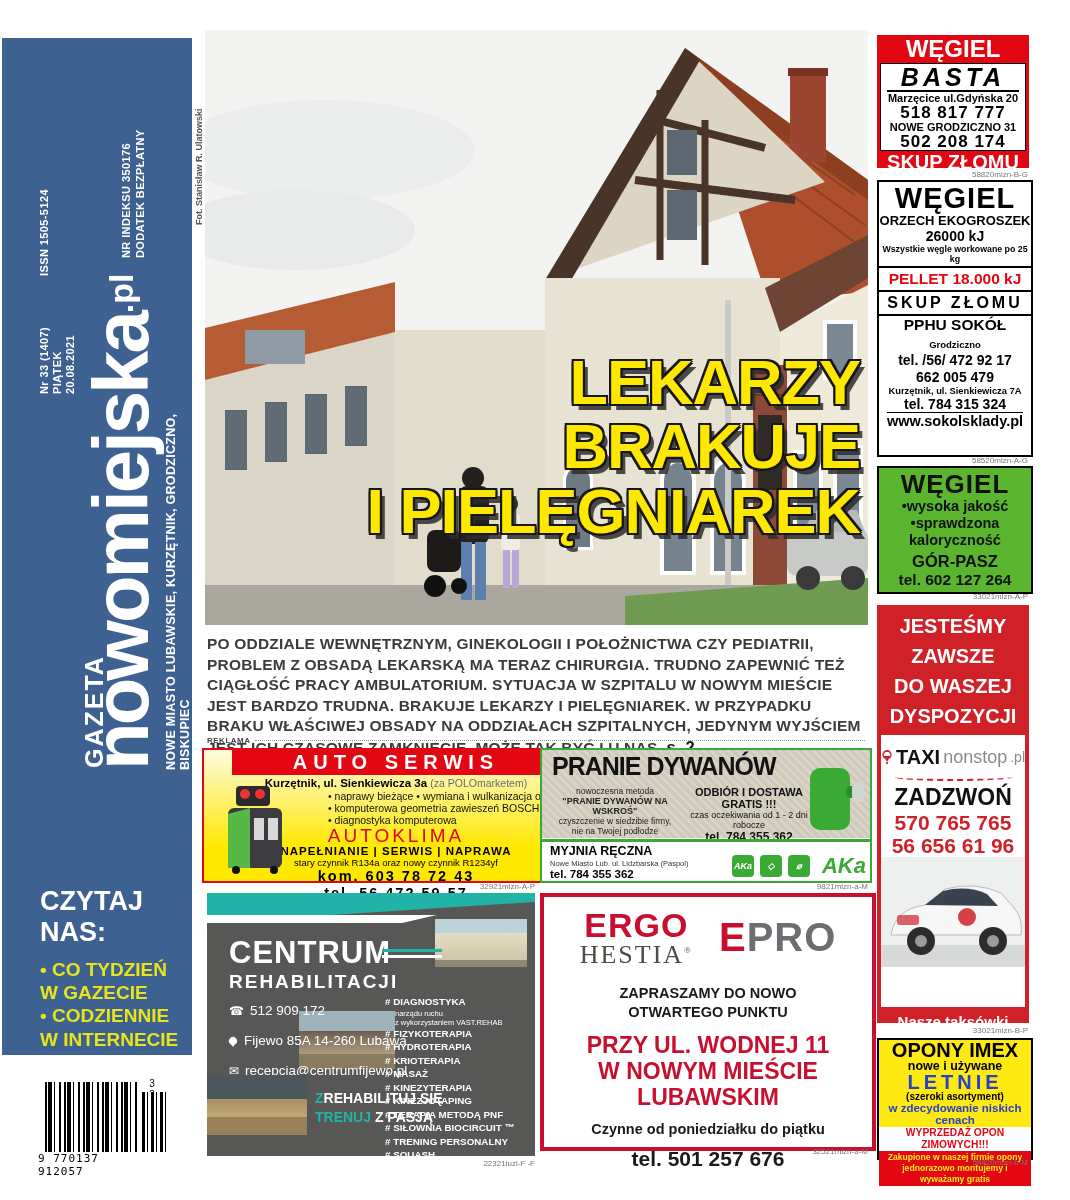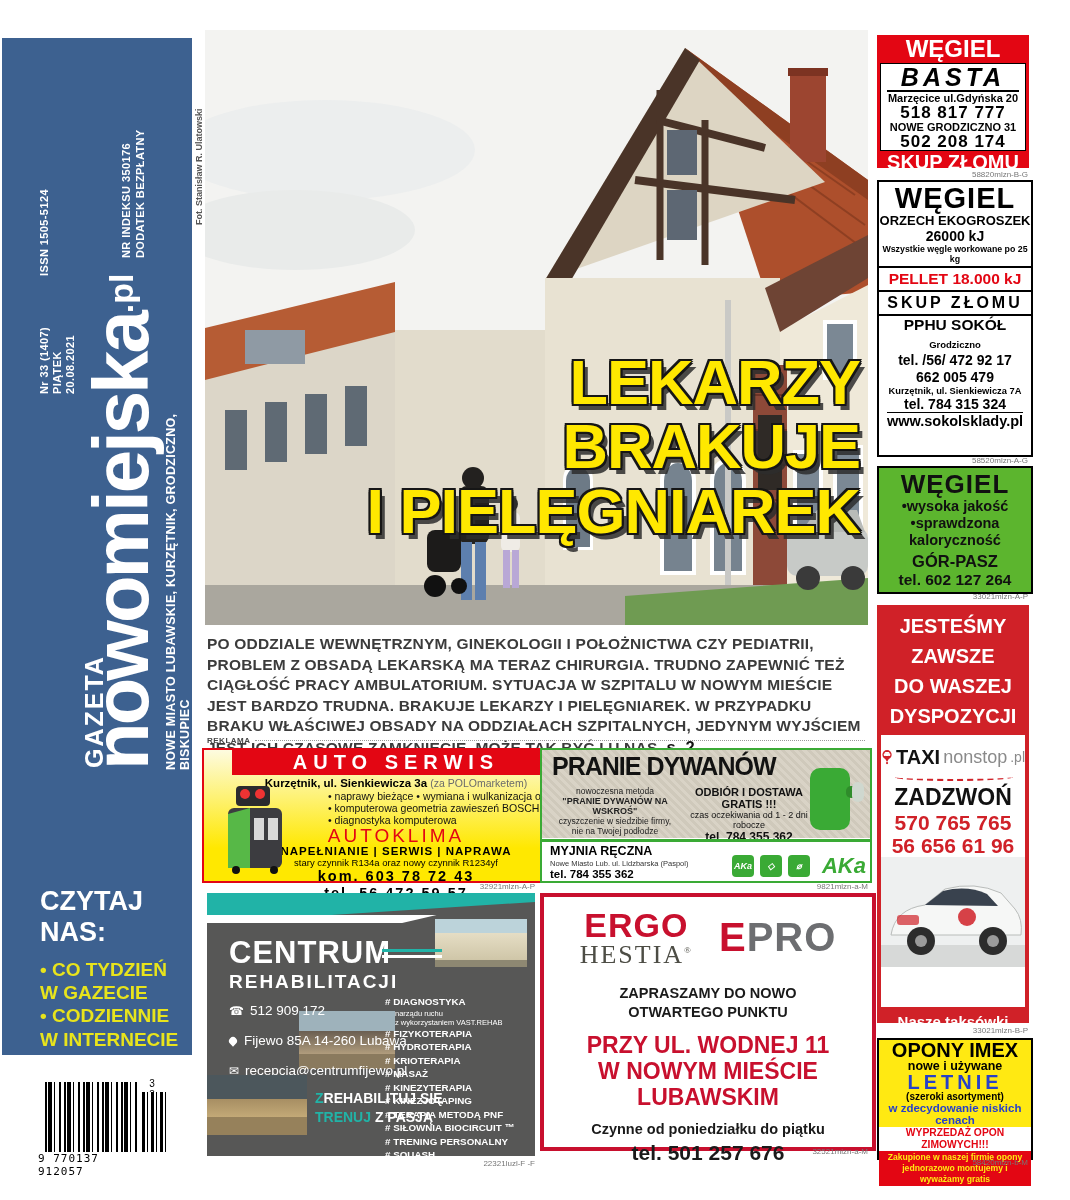--- a/index.html
+++ b/index.html
@@ -104,21 +104,21 @@
   #ergo .logos{margin-top:14px;display:flex;justify-content:center;gap:26px;align-items:flex-start;}
   #ergo .ergo-a{color:#c8102e;font-weight:bold;font-size:34px;line-height:.85;letter-spacing:1px;}
   #ergo .ergo-b{color:#4d4d45;font-family:"Liberation Serif",serif;font-size:26px;letter-spacing:2px;}
   #ergo .ergo-r{font-size:9px;vertical-align:super;}
   #ergo .epro{font-weight:bold;font-size:40px;letter-spacing:1px;margin-top:4px;}
   #ergo .epro .e{color:#c8102e;}
   #ergo .epro .pro{color:#6d6e71;}
   #ergo .inv{color:#1a1a1a;font-weight:bold;font-size:14.5px;line-height:1.3;margin-top:14px;}
   #ergo .red{color:#c8102e;font-weight:bold;font-size:23px;line-height:1.15;margin-top:10px;}
   #ergo .hours{color:#1a1a1a;font-weight:bold;font-size:14.5px;margin-top:10px;}
-  #ergo .tel{color:#1a1a1a;font-weight:bold;font-size:21px;margin-top:4px;}
+  #ergo .tel{color:#1a1a1a;font-weight:bold;font-size:21px;margin-top:10px;}
 
   
   .rail{left:877px;width:152px;}
   #basta{top:35px;height:133px;background:#e30613;padding:0;}
   #basta .band{color:#fff;font-weight:bold;text-align:center;}
   #basta .panel{background:#fff;margin:0 3px;border:1px solid #000;text-align:center;}
   #basta .brand{font-weight:bold;font-size:25px;letter-spacing:4px;font-style:italic;border-bottom:2px solid #000;line-height:1;margin:1px 6px 0;}
   #basta .a{font-weight:bold;font-size:11px;}
   #basta .p{font-weight:bold;font-size:17px;letter-spacing:1px;line-height:1;}
 

